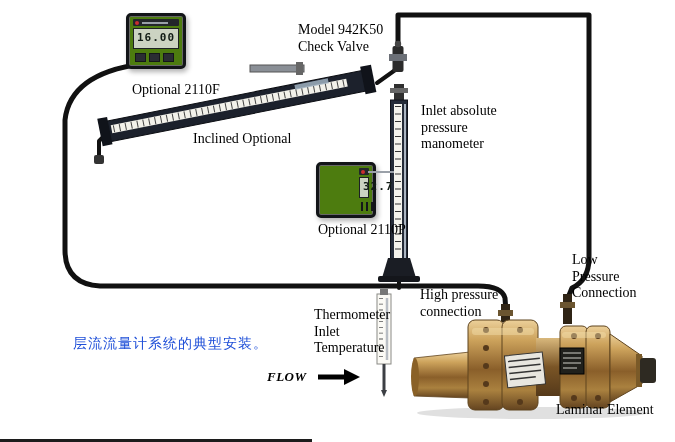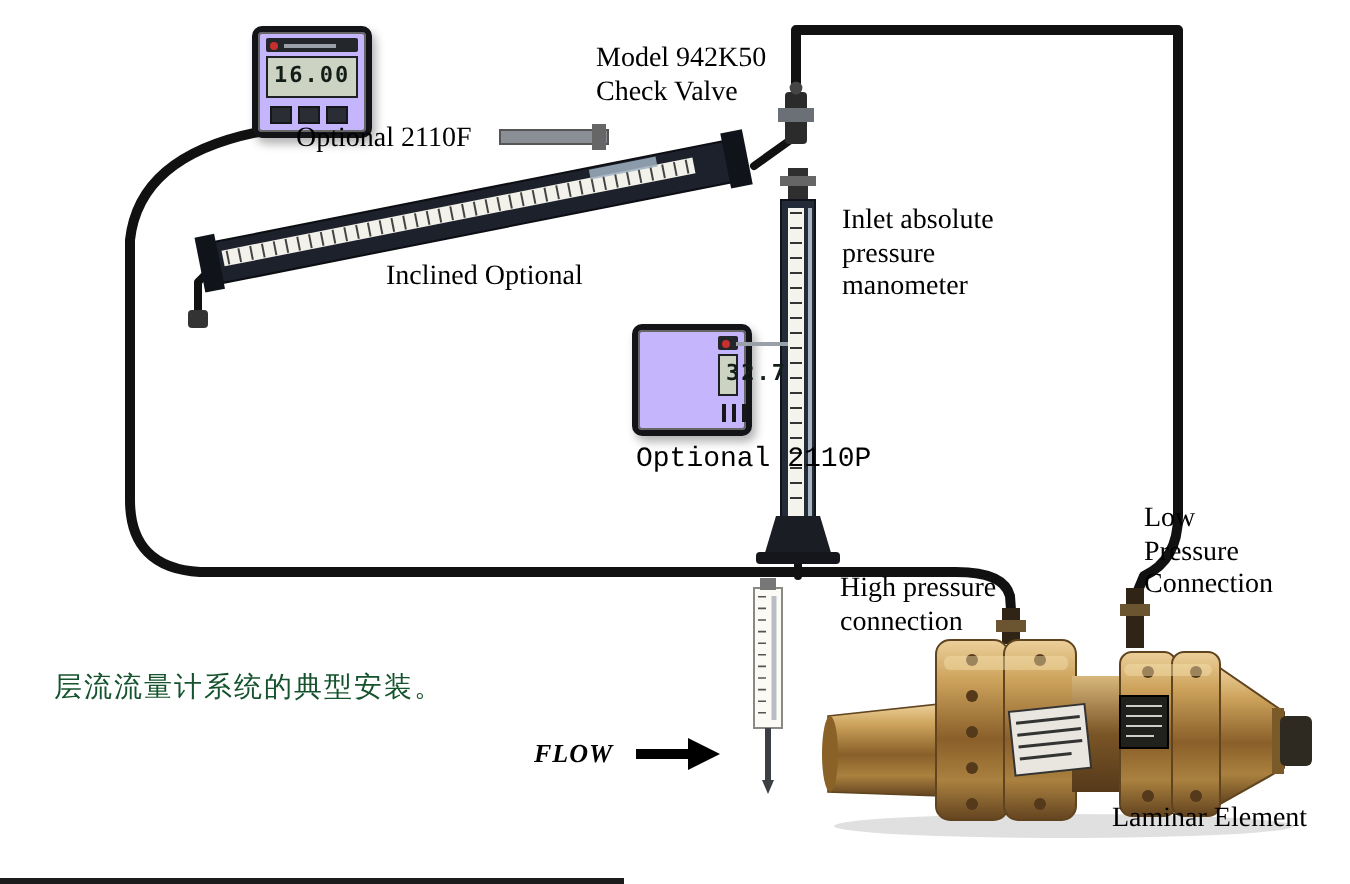--- a/index.html
+++ b/index.html
@@ -4,32 +4,32 @@
 <style>
   html,body { margin:0; padding:0; background:#fff; }
   #stage {
     position:relative; width:675px; height:442px; background:#ffffff;
     font-family:"Liberation Serif","DejaVu Serif",serif; overflow:hidden;
   }
   .lbl {
     position:absolute; font-size:14px; line-height:1.18; color:#000;
     white-space:pre-line;
   }
-  .caption { position:absolute; font-size:14px; color:#14532d; letter-spacing:1px; }
+  .caption { position:absolute; font-size:14px; color:#1d4ed8; letter-spacing:1px;margin-left:46px; }
   .flow-lbl { position:absolute; font-size:13px; font-weight:bold; letter-spacing:.5px; }
   svg { position:absolute; left:0; top:0; }
   .tube { fill:none; stroke:var(--tube-color,#111); stroke-width:5;
           stroke-linejoin:round; stroke-linecap:round; }
   .tube-thin { fill:none; stroke:var(--tube-color,#111); stroke-width:4;
           stroke-linejoin:round; stroke-linecap:round; }
 
   
   .meter {
     position:absolute; width:60px; height:56px; box-sizing:border-box;
-    background:#c4b5fd; border:3px solid #121418; border-radius:5px;
+    background:#4d7c0f; border:3px solid #121418; border-radius:5px;
     padding:3px 4px; display:flex; flex-direction:column; gap:2px;
     box-shadow:2px 3px 5px rgba(0,0,0,.3), inset 0 0 0 1px #666;
   }
   .meter-brand { height:7px; background:#23262b; border-radius:1px; position:relative; }
   .meter-brand .dot { position:absolute; left:2px; top:1.5px; width:4px; height:4px;
     background:#c92f2f; border-radius:50%; }
   .meter-brand .bar { position:absolute; left:9px; top:2.5px; width:26px; height:2px;
     background:#9aa0a8; }
   .meter-lcd {
     flex:0 0 17px; background:var(--lcd-color,#ccd3c2); border:1px solid #1d2024;
@@ -194,40 +194,43 @@
         <span class="bar"></span>
       </div>
     <div class="meter-lcd">32.7</div>
     <div class="meter-btns">
         <i></i>
         <i></i>
         <i></i>
       </div>
   </div>
 
-  <div class="lbl" style="left:132px; top:62px;margin-left:16px;">Optional 2110F</div>
+  <div class="lbl" style="left:132px; top:82px;">Optional 2110F</div>
 
   <div class="lbl" style="left:298px; top:22px;">Model 942K50
 Check Valve</div>
 
   <div class="lbl" style="left:193px; top:131px;">Inclined Optional</div>
 
   <div class="lbl" style="left:421px; top:103px;">Inlet absolute
 pressure
 manometer</div>
 
-  <div class="lbl" style="left:318px; top:222px;font-family:Liberation Mono, monospace;">Optional 2110P</div>
+  <div class="lbl" style="left:318px; top:222px;">Optional 2110P</div>
 
   <div class="lbl" style="left:572px; top:252px;">Low
 Pressure
 Connection</div>
 
   <div class="lbl" style="left:420px; top:287px;">High pressure
 connection</div>
 
+  <div class="lbl" style="left:314px; top:307px;">Thermometer
+Inlet
+Temperature</div>
 
   <div class="flow-lbl" style="left:267px; top:369px;font-style:italic;">FLOW</div>
 
   <div class="lbl" style="left:556px; top:402px;">Laminar Element</div>
 
   <div class="caption" style="left:27px; top:335px;">层流流量计系统的典型安装。</div>
 
 
   <div class="page-edge"></div>
 </div>

